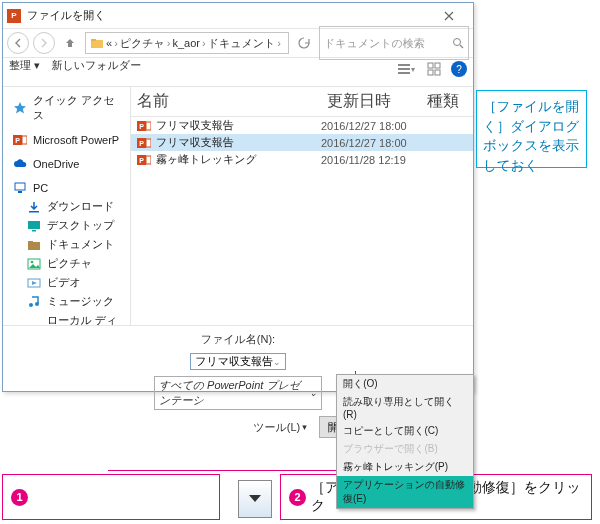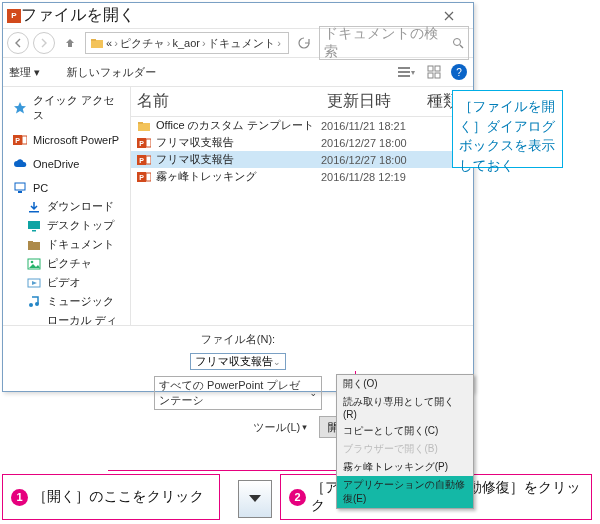--- a/index.html
+++ b/index.html
@@ -1,30 +1,30 @@
 <!DOCTYPE html>
 <html><head>
 <meta charset="utf-8">
 <style>
   * { box-sizing: border-box; margin: 0; padding: 0; font-family: "Meiryo UI", "Yu Gothic UI", sans-serif; }
   body { width: 600px; height: 524px; background: #fff; font-size: 11px; position: relative; }
   .dialog { position: absolute; left: 2px; top: 2px; width: 472px; height: 390px; border: 1px solid #7aa0c4; background: #fff; box-shadow: 2px 2px 4px rgba(0,0,0,.15); }
   .titlebar { height: 26px; display: flex; align-items: center; padding: 0 4px; border-bottom: 1px solid #e5e5e5; }
   .app-icon { width: 14px; height: 14px; background: #d24a1c; display: flex; align-items: center; justify-content: center; color:#fff; font-size:8px; font-weight:bold; }
-  .title-text { margin-left: 0; font-size: 16px; color:#222; }
+  .title-text { margin-left: 6px; font-size: 11px; color:#222; }
   .win-close { margin-left: auto; width: 40px; height: 24px; display: flex; align-items: center; justify-content: center; color:#555; }
   .win-close svg { width:10px; height:10px; }
   .addrbar { height: 28px; display: flex; align-items: center; padding: 2px 4px; gap:4px; }
   .nav-btn { width:22px; height:22px; border:1px solid #ccc; border-radius:2px; display:flex; align-items:center; justify-content:center; color:#888;}
   .nav-btn.back,.nav-btn.fwd{ border-radius:11px; }
   .breadcrumb { flex:1; height:22px; border:1px solid #c5c5c5; display:flex; align-items:center; padding:0 4px; font-size:11px; color:#333; gap:2px;}
   .crumb-sep{ color:#888;}
-  .search-box { width:150px; height:14px; border:1px solid #c5c5c5; display:flex; align-items:center; padding:16px 4px; color:#999; font-size:14px;}
+  .search-box { width:150px; height:14px; border:1px solid #c5c5c5; display:flex; align-items:center; padding:16px 4px; color:#999; font-size:11px;}
   .search-box svg{ width:12px;height:12px; margin-left:auto; }
-  .toolbar { height:30px; display:flex; align-items:center; padding:0 6px; gap:27px; border-top:1px solid #e5e5e5; border-bottom:1px solid #e5e5e5;}
+  .toolbar { height:30px; display:flex; align-items:flex-start; padding:0 6px; gap:12px; border-top:1px solid #e5e5e5; border-bottom:1px solid #e5e5e5;}
   .tool-item{ font-size:11px; color:#333; display:flex; align-items:center; gap:3px;}
   .tool-right{ margin-left:auto; display:flex; align-items:center; gap:6px;}
   .view-btn{ width:22px;height:22px; border:1px solid transparent; display:flex;align-items:center;justify-content:center;color:#555;}
   .help-btn{ width:16px;height:16px;border-radius:8px;background:#0a64c8;color:#fff;font-size:10px;display:flex;align-items:center;justify-content:center;}
   .body-area{ display:flex; height:238px; }
   .sidebar{ width:128px; border-right:1px solid #e5e5e5; overflow:hidden; padding-top:4px;}
   .side-item{ display:flex; align-items:center; gap:6px; padding:2px 6px 2px 10px; font-size:11px; color:#222; }
   .side-item.l2{ padding-left:24px;}
   .side-item .ico{ width:14px;height:14px; display:flex;align-items:center;justify-content:center;}
   .filelist{ flex:1; position:relative; }
@@ -34,32 +34,32 @@
   .file-row{ display:flex; align-items:center; font-size:11px; color:#222; padding:1px 0;}
   .file-row .fname{ width:190px; padding-left:6px; display:flex; align-items:center; gap:5px;}
   .file-row .fdate{ width:100px; color:#555;}
   .file-row .fs{ flex:1; color:#555;}
   .file-row.selected{ background:#cde6f7;}
   .fico{ width:14px;height:14px; display:flex;align-items:center;justify-content:center;}
   .bottom{ border-top:1px solid #e5e5e5; padding:6px 8px;}
   .row1{ display:flex; align-items:center; gap:6px; margin-bottom:6px;flex-direction:column;}
   .fn-lbl{ font-size:11px; color:#333; white-space:nowrap;}
   .fn-field{ flex:1; height:20px; border:1px solid #7aa0c4; padding:0 4px; font-size:11px; display:flex; align-items:center;}
-  .filter{ width:168px; height:20px; border:1px solid #adadad; display:flex; align-items:center; padding:16px 4px; font-size:11px; color:#333; justify-content:space-between;}
+  .filter{ width:168px; height:20px; border:1px solid #adadad; display:flex; align-items:center; padding:16px 4px; font-size:11px; color:#333; justify-content:space-between;font-style:italic;}
   .row2{ display:flex; align-items:center; justify-content:flex-end; gap:8px;}
   .tools-link{ font-size:11px; color:#333; margin-right:4px; display:flex;align-items:center; gap:2px;}
   .btn{ height:22px; border:1px solid #adadad; background:#e1e1e1; font-size:11px; padding:0 10px; display:flex; align-items:center;}
   .open-btn{ display:flex; align-items:stretch; height:22px;}
   .open-main{ border:1px solid #adadad; border-right:none; background:#e1e1e1; display:flex;align-items:center; padding:0 8px;}
   .open-arrow{ width:16px; border:1px solid #adadad; background:#e1e1e1; display:flex;align-items:center;justify-content:center;}
   .dropdown{ position:absolute; left:336px; top:374px; width:138px; border:1px solid #a6a6a6; background:#f0f0f0; box-shadow:2px 2px 3px rgba(0,0,0,.25); z-index:9;}
   .dd-item{ font-size:10px; padding:2px 6px; color:#222;}
   .dd-item.hl{ background:#14b8a6;}
   
-  .callout1{ position:absolute; left:452px; top:90px; width:111px; height:78px; background:#fff; border:1.5px solid #00aee6; padding:6px 6px; font-size:13.5px; color:#007db8; line-height:1.45;}
+  .callout1{ position:absolute; left:476px; top:90px; width:111px; height:78px; background:#fff; border:1.5px solid #00aee6; padding:6px 6px; font-size:13.5px; color:#007db8; line-height:1.45;}
   .instr{ position:absolute; border:1.5px solid #e6007e; background:#fff; padding:6px 8px; font-size:14px; color:#111; display:flex; align-items:center;}
   .instr .num{ width:17px;height:17px;border-radius:9px;background:#e6007e;color:#fff;display:flex;align-items:center;justify-content:center;font-size:11px;font-weight:bold; margin-right:5px; flex-shrink:0;}
   .instr1{ left:2px; bottom:4px; width:218px; height:46px;}
   .instr2{ left:280px; bottom:4px; width:312px; height:46px;}
   .thumb-arrow{ position:absolute; left:238px; bottom:6px; width:34px; height:38px; border:1px solid #888; background:linear-gradient(#fff,#d8e6f2); display:flex;align-items:center;justify-content:center;}
   .leader{ position:absolute; background:#e6007e;}
   .l1a{ left:355px; top:371px; width:1px; height:100px;} 
   .l1b{ left:108px; top:470px; width:247px; height:1px;}
   .l2a{ left:406px; top:433px; width:1px; height:38px;}
   svg{ display:block; }
@@ -261,33 +261,20 @@
       <div class="col-head">
         <div class="col-name">名前</div>
         <div class="col-date">更新日時</div>
         <div class="col-type">種類</div>
       </div>
       <div id="files">
           <div class="file-row">
             <div class="fname">
               <span class="fico">
                 <svg width="14" height="14" viewBox="0 0 14 14">
-                  <rect x="1" y="4" width="12" height="8" fill="#f3c35a"></rect>
-                  <rect x="1" y="3" width="5" height="2" fill="#e5b14a"></rect>
-                </svg>
-              </span>
-              <span>Office のカスタム テンプレート</span>
-            </div>
-            <div class="fdate">2016/11/21 18:21</div>
-            <div class="fs"></div>
-          </div>
-          <div class="file-row">
-            <div class="fname">
-              <span class="fico">
-                <svg width="14" height="14" viewBox="0 0 14 14">
                   <rect x="0" y="2" width="9" height="10" fill="#d24a1c"></rect>
                   <text x="2.2" y="10" font-size="7" fill="#fff" font-weight="bold">P</text>
                   <rect x="9" y="3" width="5" height="8" fill="#fff" stroke="#d24a1c"></rect>
                 </svg>
               </span>
               <span>フリマ収支報告</span>
             </div>
             <div class="fdate">2016/12/27 18:00</div>
             <div class="fs"></div>
           </div>
@@ -365,21 +352,20 @@
   </div>
 
 <div class="callout1"><span>［ファイルを開く］ダイアログボックスを表示しておく</span></div>
 
 <div class="leader l1a"></div>
 <div class="leader l1b"></div>
 <div class="leader l2a"></div>
 
 <div class="instr instr1">
   <span class="num">1</span>
-  <span>［開く］のここをクリック</span>
 </div>
 
 <div class="thumb-arrow">
   <svg width="14" height="10" viewBox="0 0 14 10">
       <path d="M1 1 L7 8 L13 1" fill="#333"></path>
     </svg>
 </div>
 
 <div class="instr instr2">
   <span class="num">2</span>

